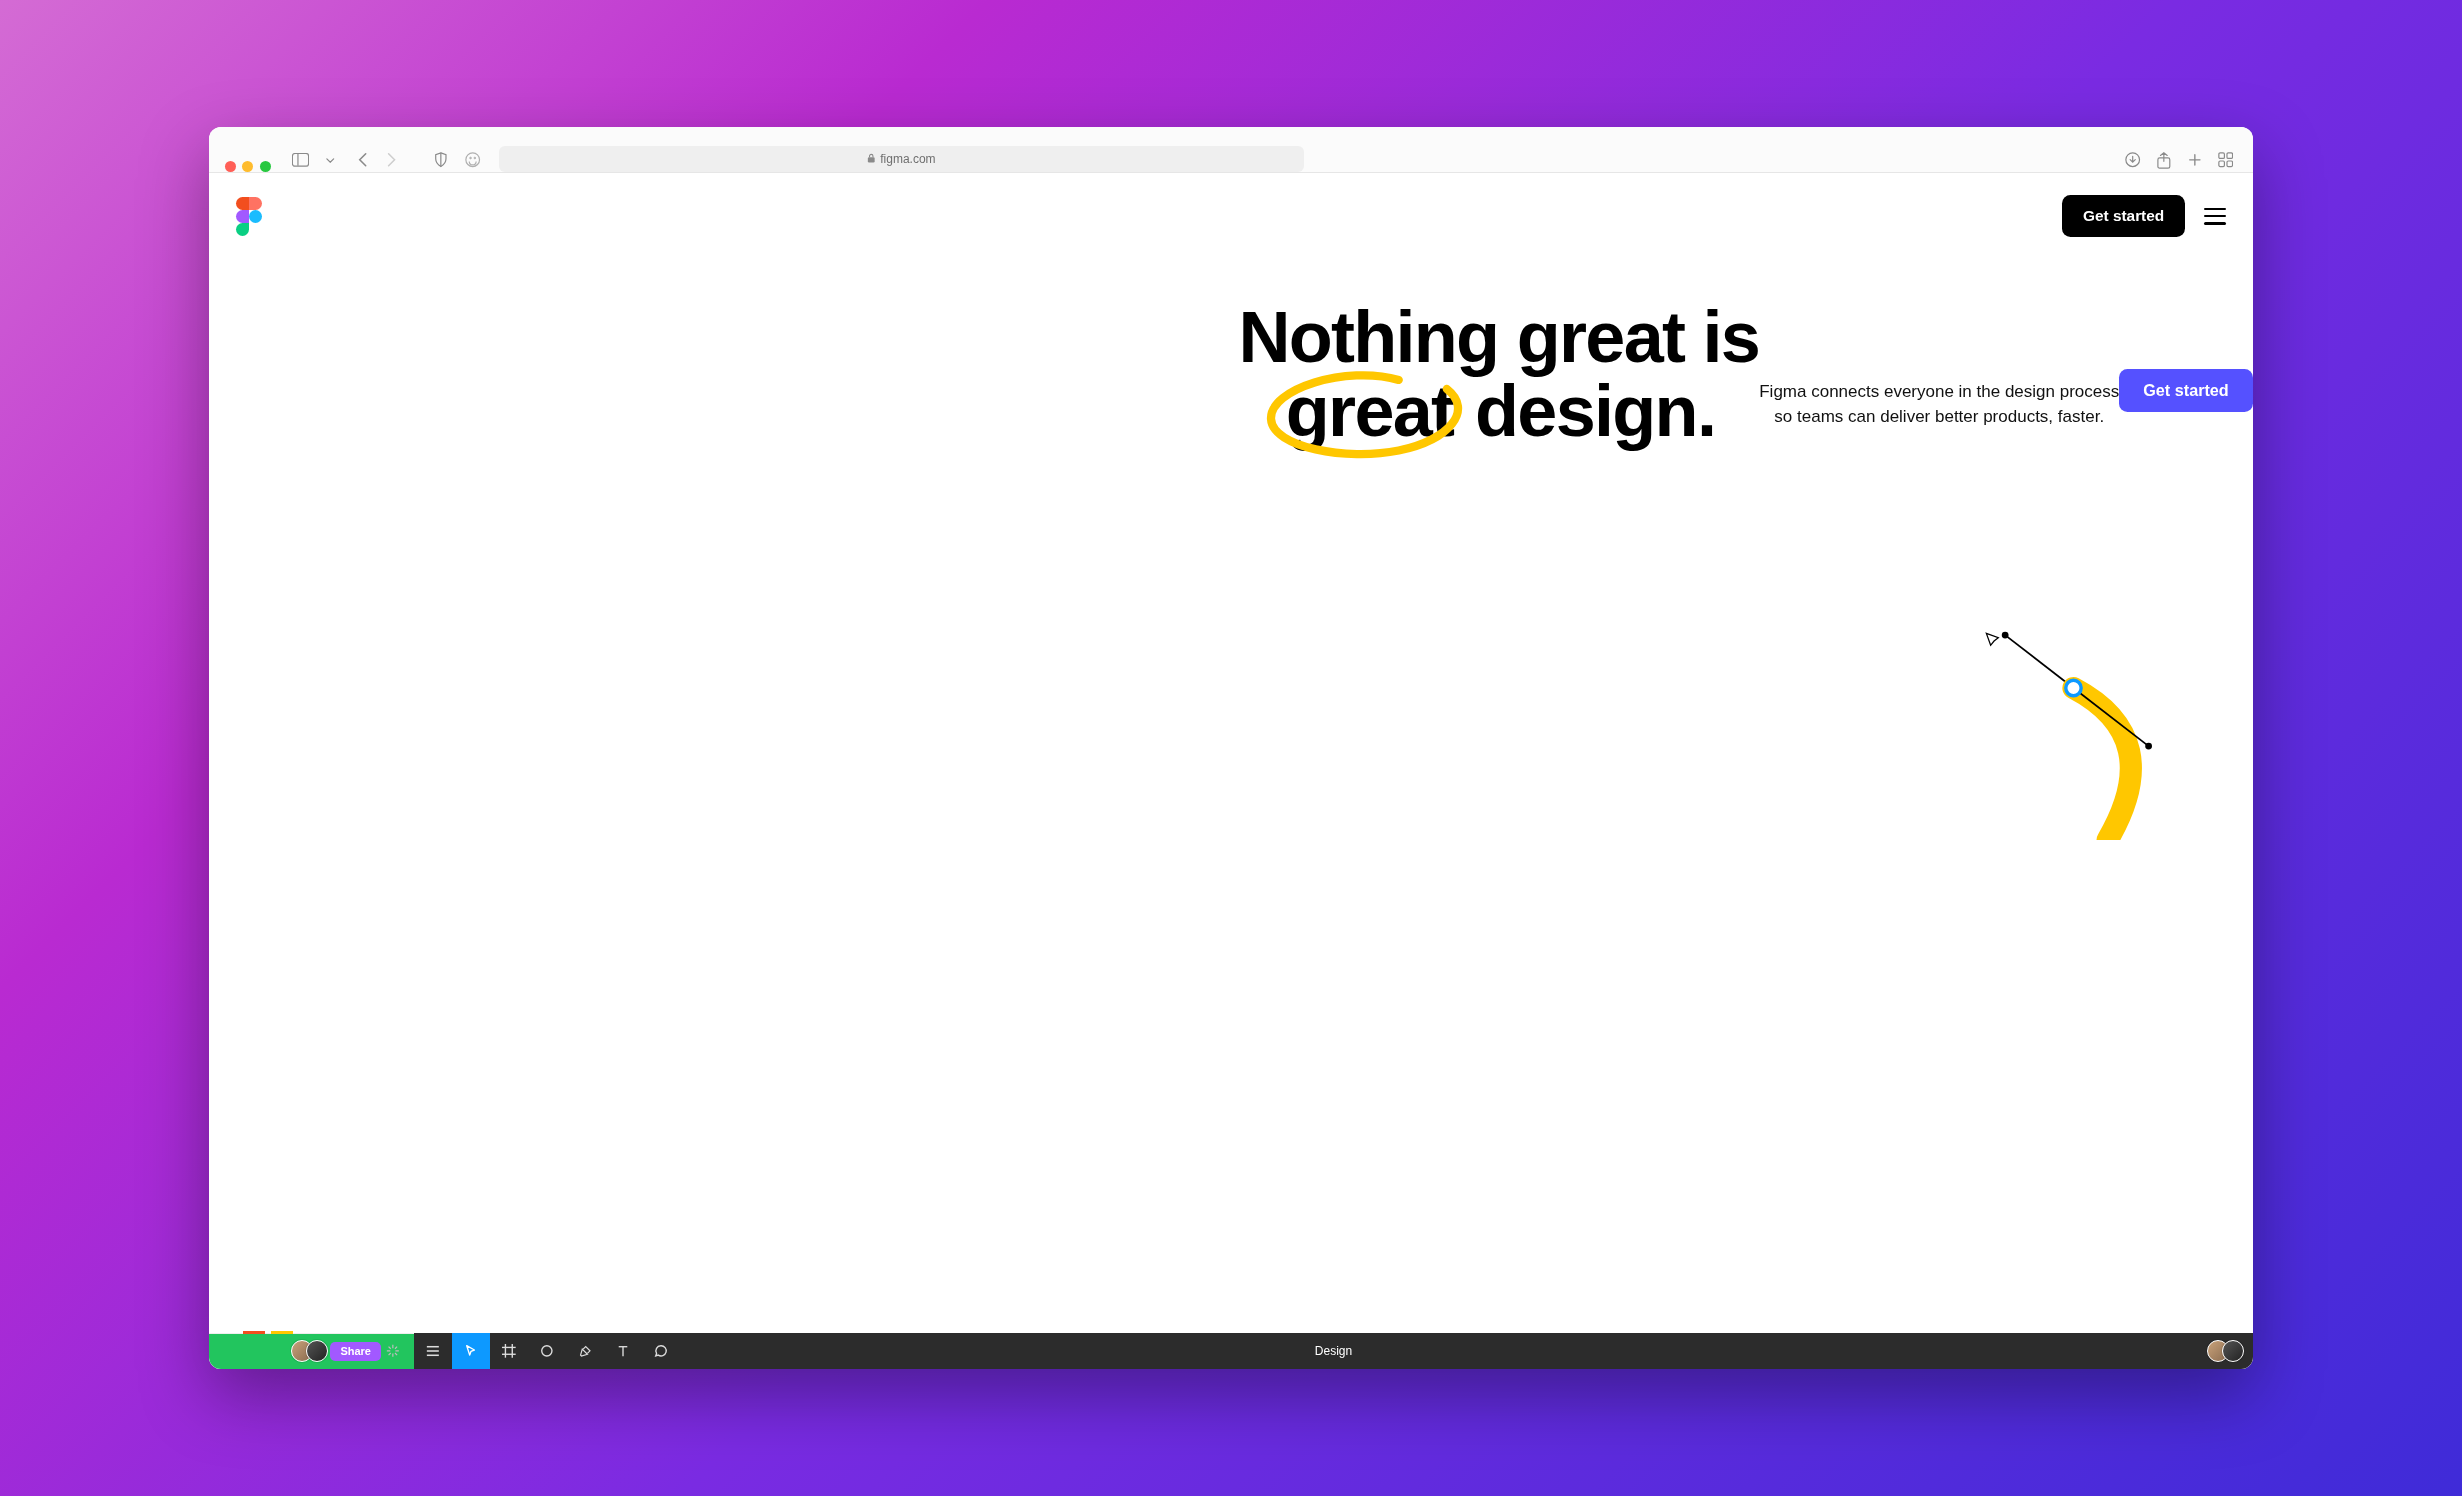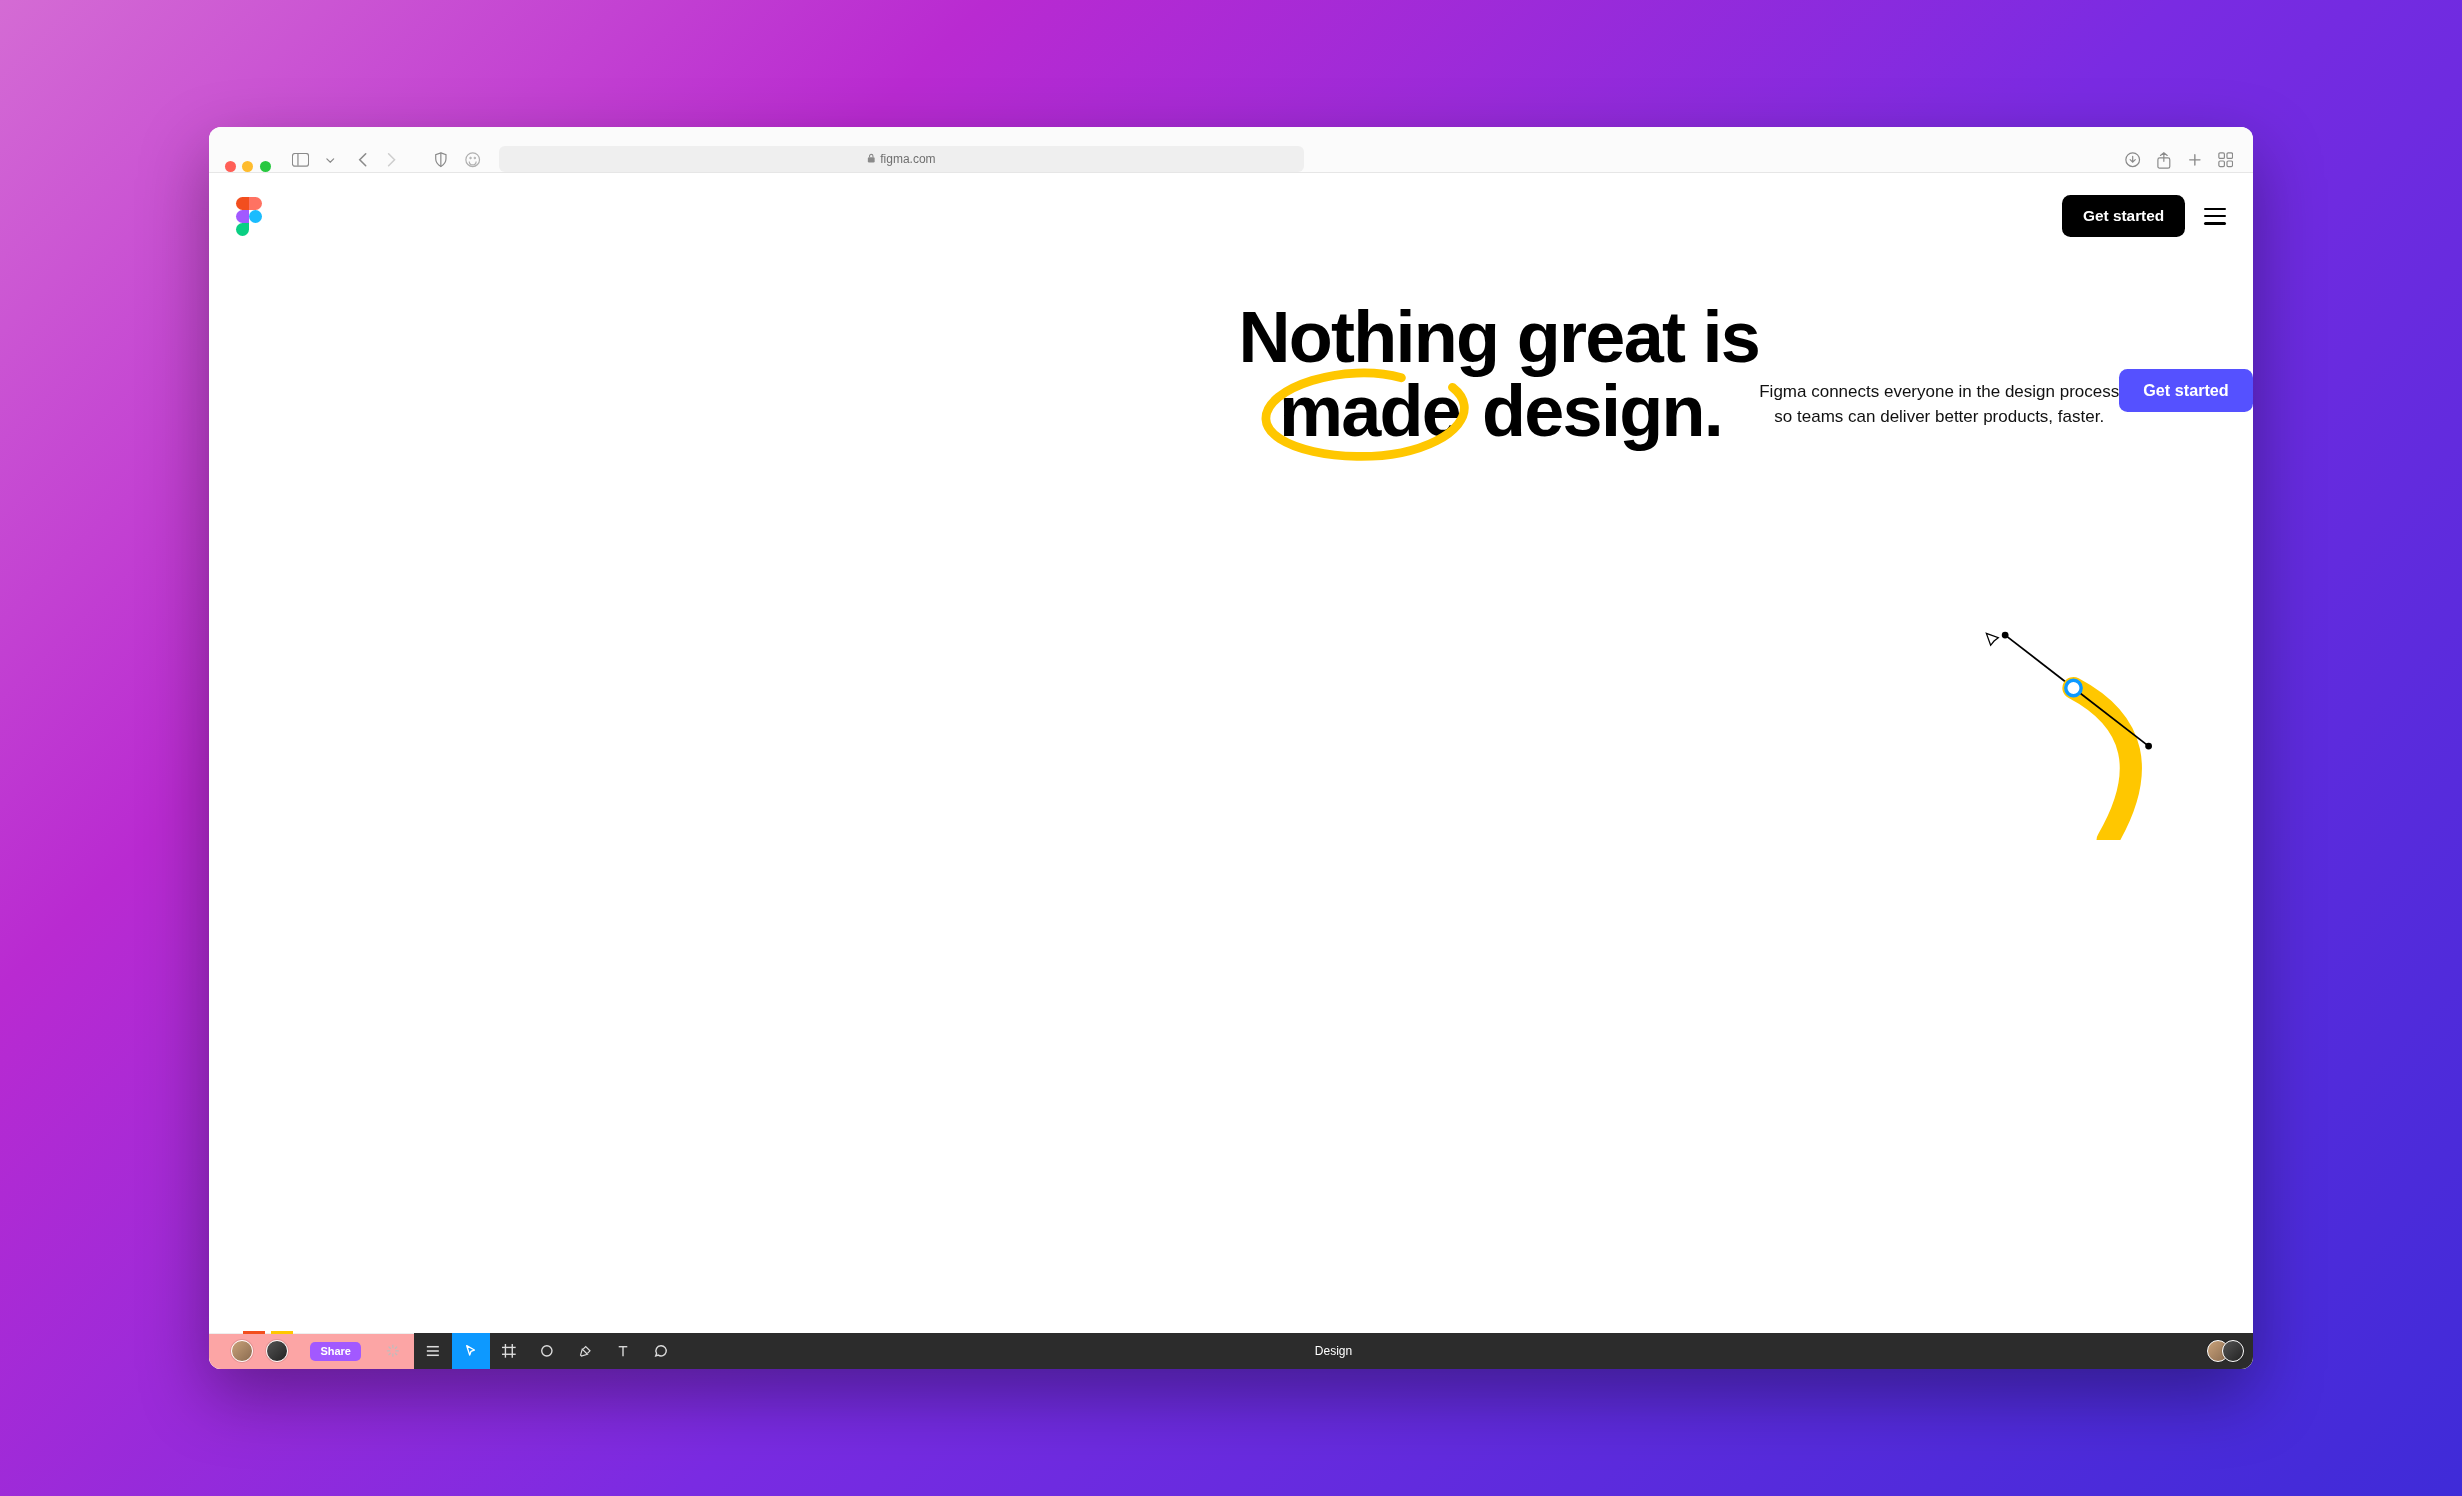--- a/index.html
+++ b/index.html
@@ -177,25 +177,25 @@
   
   .bottom-ui {
     position: absolute;
     left: 0; right: 0; bottom: 0;
     height: 36px;
     display: flex;
     align-items: stretch;
   }
   .collab-left {
     width: 205px;
-    background: #fca5a5;
+    background: #22c55e;
     display: flex;
     align-items: center;
     justify-content: flex-end;
-    gap: 22px;
+    gap: 2px;
     padding: 0 12px;
     border-top: 0.9px solid #eee;
     position: relative;
   }
   .collab-left::before {
     content: "";
     position: absolute;
     top: -2.6px; left: 34px; width: 22px; height: 2.6px;
     background: #f24e1e;
   }
@@ -371,21 +371,21 @@
             <div></div>
         </div>
       </div>
     </div>
 
     <div class="hero">
       <div class="headline">
         <div>Nothing great is</div>
         <div class="line2">
           <span class="circle-word">
-            <span>made</span>
+            <span>great</span>
             <svg class="scribble" viewBox="0 0 300 130">
               <path d="M190 18 C120 -2, 18 30, 20 70 C22 108, 120 126, 190 112 C258 98, 290 58, 254 30" fill="none" stroke="#ffc700" stroke-width="11" stroke-linecap="round"></path>
             </svg>
           </span>
           <span>design.</span>
         </div>
       </div>
 
       <div class="subhead">Figma connects everyone in the design process
 so teams can deliver better products, faster.</div>

